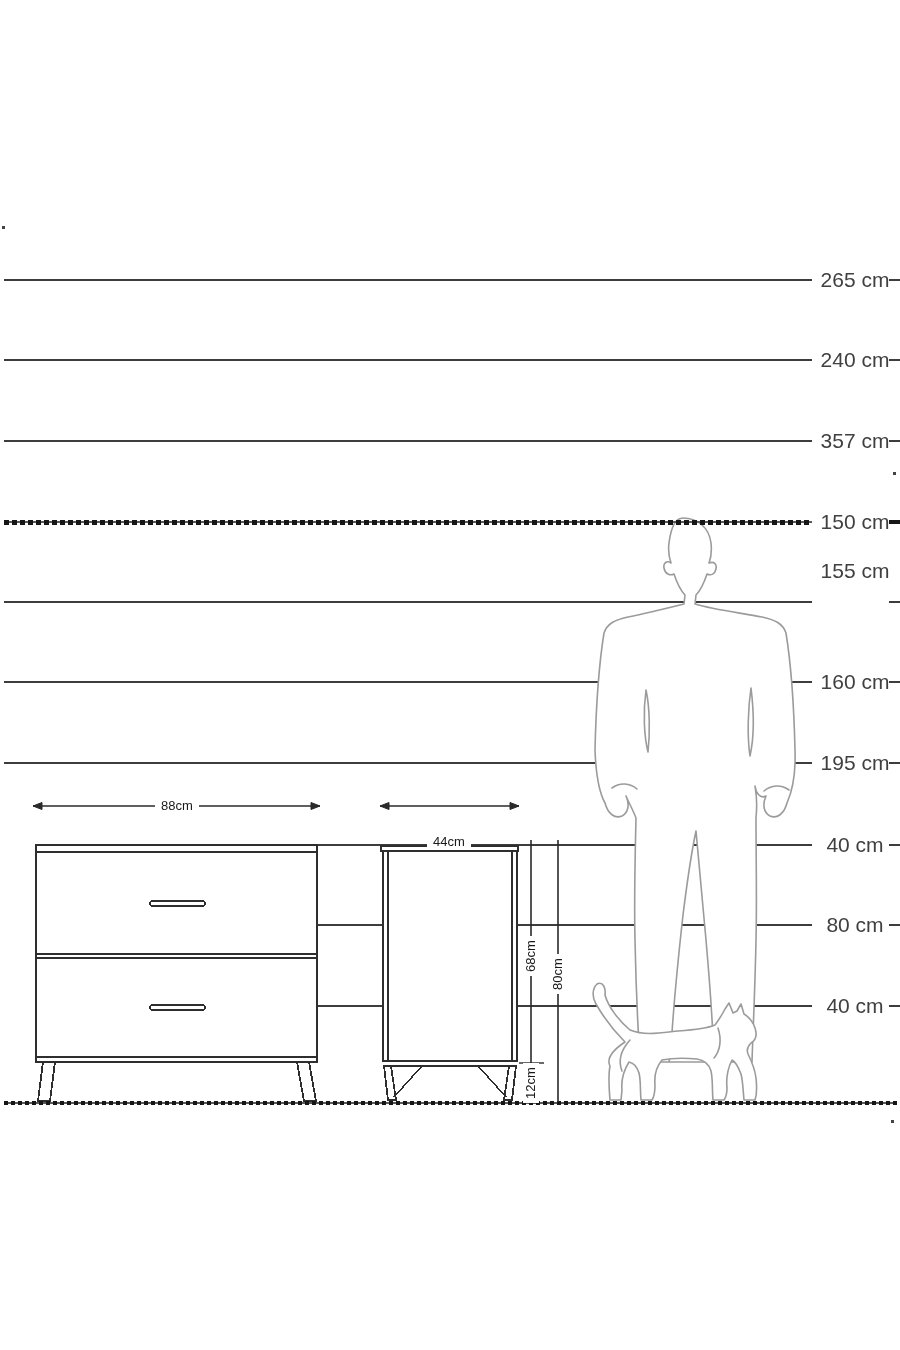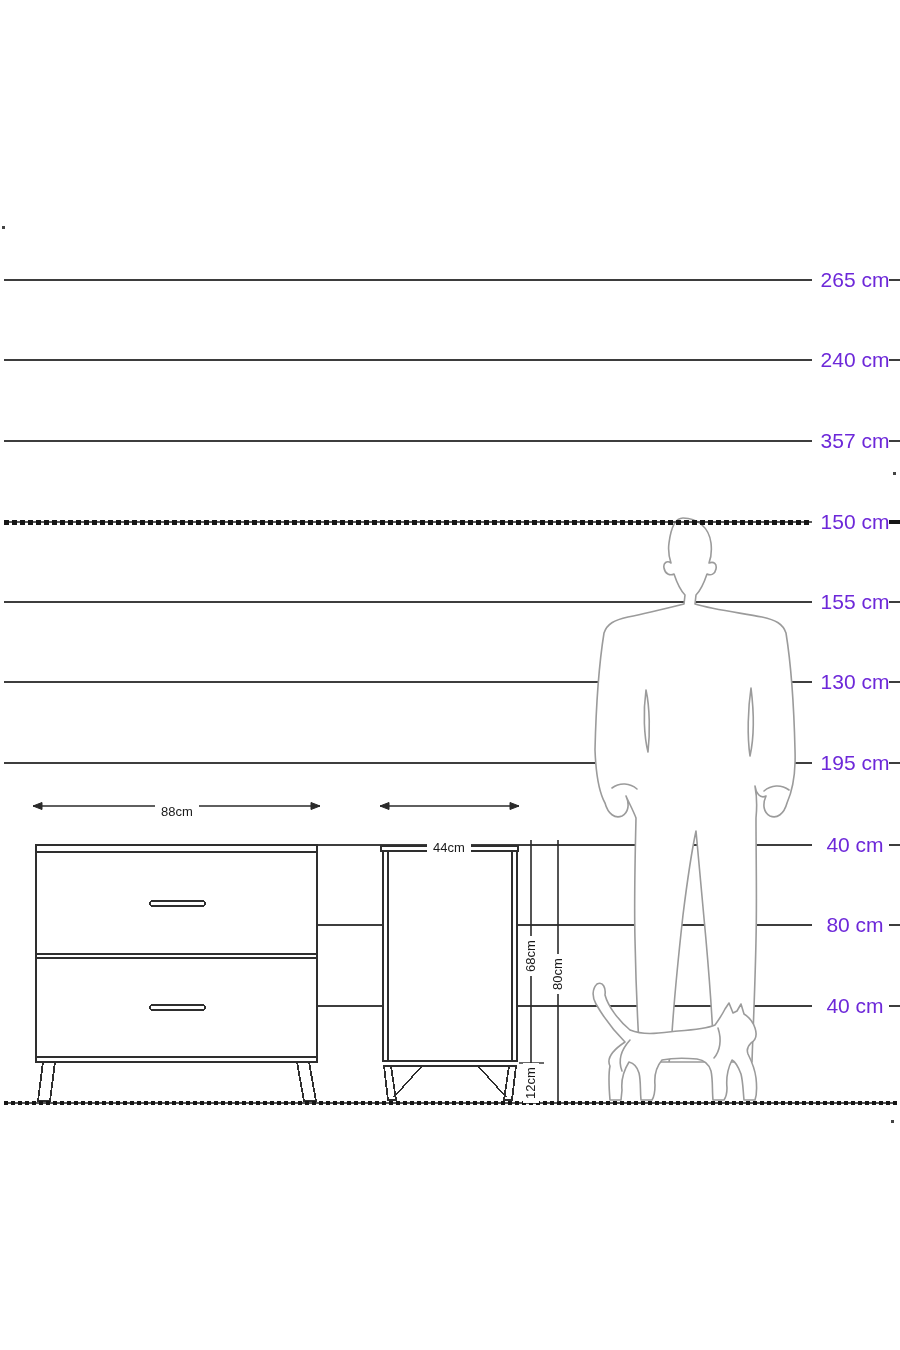--- a/index.html
+++ b/index.html
@@ -3,27 +3,27 @@
 <meta charset="utf-8">
 <style>
   html,body{margin:0;padding:0;background:#fff;}
   #stage{
     position:relative;width:900px;height:1350px;background:#ffffff;
     font-family:"Liberation Sans", sans-serif;overflow:hidden;
   }
   #scene{position:absolute;left:0;top:0;width:900px;height:1350px;}
   .h-label{
     position:absolute;left:815px;width:80px;height:26px;line-height:26px;
-    text-align:center;font-size:21px;color:#6d28d9;white-space:nowrap;z-index:5;
+    text-align:center;font-size:21px;color:#404040;white-space:nowrap;z-index:5;
   }
   .dim-label{
     position:absolute;font-size:13px;color:#1a1a1a;background:#fff;
     text-align:center;z-index:6;line-height:16px;height:16px;white-space:nowrap;
   }
-  .dim-label.horiz{width:44px;margin-top:6px;}
+  .dim-label.horiz{width:44px;}
   .dim-label.vert{width:40px;transform:rotate(-90deg);transform-origin:center;}
 </style>
 </head>
 <body>
 
 <div id="stage">
 
   <svg id="scene" viewBox="0 0 900 1350" xmlns="http://www.w3.org/2000/svg">
 
     <g stroke="#3d3d3d" stroke-width="2" shape-rendering="crispEdges">
@@ -193,22 +193,22 @@
       <rect x="2" y="226" width="3" height="3"></rect>
       <rect x="893" y="472" width="3" height="3"></rect>
       <rect x="891" y="1120" width="3" height="3"></rect>
     </g>
   </svg>
 
   <div class="h-label" style="top:267px">265 cm</div>
   <div class="h-label" style="top:347px">240 cm</div>
   <div class="h-label" style="top:428px">357 cm</div>
   <div class="h-label" style="top:509px">150 cm</div>
-  <div class="h-label" style="top:589px">155 cm</div>
-  <div class="h-label" style="top:669px">130 cm</div>
+  <div class="h-label" style="top:558px">155 cm</div>
+  <div class="h-label" style="top:669px">160 cm</div>
   <div class="h-label" style="top:750px">195 cm</div>
   <div class="h-label" style="top:832px">40 cm</div>
   <div class="h-label" style="top:912px">80 cm</div>
   <div class="h-label" style="top:993px">40 cm</div>
 
   <div class="dim-label horiz" style="left:155px;top:798px">88cm</div>
   <div class="dim-label horiz" style="left:427px;top:834px">44cm</div>
   <div class="dim-label vert" style="left:511px;top:948px">68cm</div>
   <div class="dim-label vert" style="left:538px;top:966px">80cm</div>
   <div class="dim-label vert" style="left:511px;top:1075px">12cm</div>

